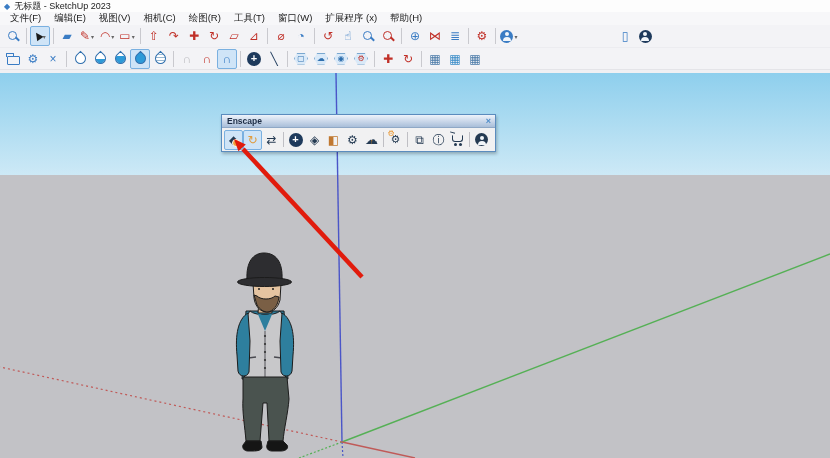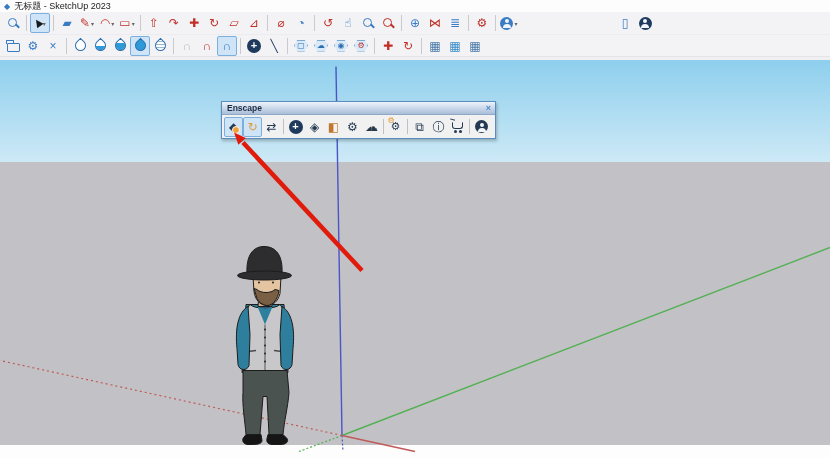--- a/index.html
+++ b/index.html
@@ -73,20 +73,31 @@
 </head>
 <body>
 
 <div class="window">
 
   <div class="title-bar">
     <span class="app-icon">◆</span>
     <span class="title-text">无标题 - SketchUp 2023</span>
   </div>
 
+  <div class="menu-bar">
+      <span class="menu-item">文件(F)</span>
+      <span class="menu-item">编辑(E)</span>
+      <span class="menu-item">视图(V)</span>
+      <span class="menu-item">相机(C)</span>
+      <span class="menu-item">绘图(R)</span>
+      <span class="menu-item">工具(T)</span>
+      <span class="menu-item">窗口(W)</span>
+      <span class="menu-item">扩展程序 (x)</span>
+      <span class="menu-item">帮助(H)</span>
+    </div>
 
   <div class="toolbar row1">
       <span class="tb-btn">
         <span class="glyph shape-mag" style="color: rgb(58, 124, 196);"></span>
       </span>
       <span class="tb-sep"></span>
       <span class="tb-btn active">
         <span class="glyph shape-cursor" style="color: rgb(26, 26, 26);">▶</span>
         <span class="dd">▾</span>
       </span>

